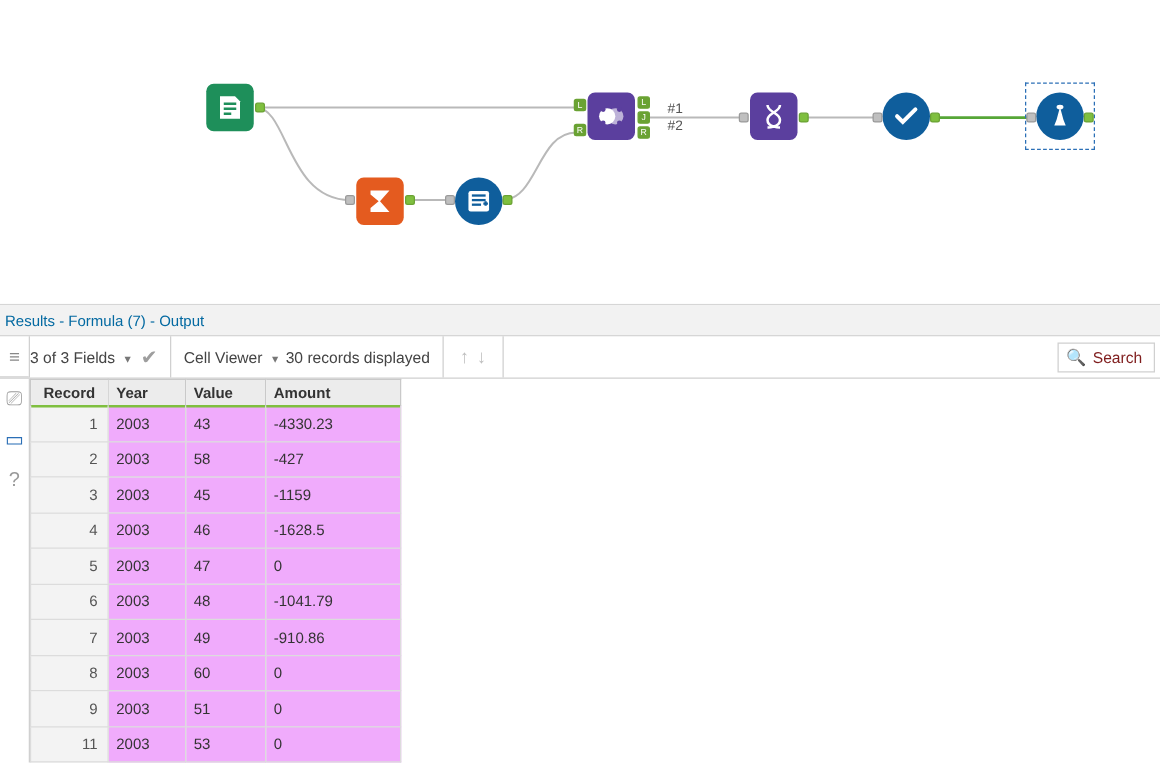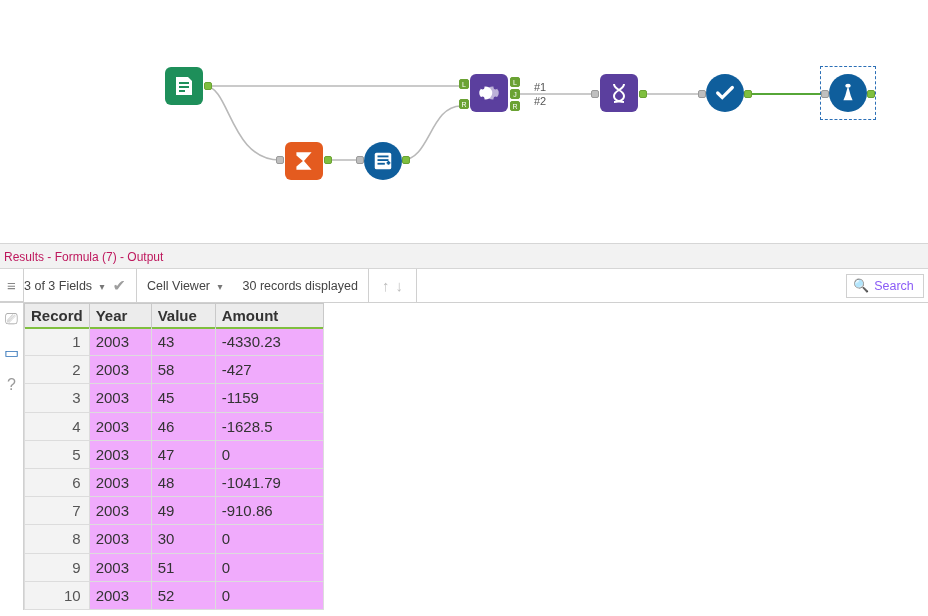--- a/index.html
+++ b/index.html
@@ -13,39 +13,39 @@
 .tool.square{border-radius:6px}
 .anchor{position:absolute;width:8px;height:8px;border-radius:2px;background:#7fbf3f;border:1px solid #6aa233}
 .anchor.gray{background:#bfbfbf;border:1px solid #9a9a9a}
 
 .annot-box{position:absolute;font-size:10.5px;color:#555;line-height:1.25;background:#f5f4f0;border:1px solid #b0aea8;padding:4px 6px;width:90px}
 .sel-box{position:absolute;border:1px dashed #2b6fb6}
 
 .hash{position:absolute;font-size:11px;color:#555}
 
 
-.results-title{height:26px;line-height:26px;border-top:1px solid #d6d6d6;border-bottom:1px solid #d6d6d6;background:#f2f2f2;padding-left:4px;font-size:12px;color:#be185d;margin-top:0}
+.results-title{height:26px;line-height:26px;border-top:1px solid #d6d6d6;border-bottom:1px solid #d6d6d6;background:#f2f2f2;padding-left:4px;font-size:12px;color:#0369a1;margin-top:0}
 
 .toolbar{height:34px;display:flex;align-items:center;border-bottom:1px solid #d0d0d0;font-size:12.5px;color:#444}
 .vtabs{width:24px;align-self:stretch;display:flex;flex-direction:column;border-right:1px solid #d0d0d0}
 .vtab{flex:1;display:flex;align-items:center;justify-content:center;border-bottom:1px solid #d0d0d0;font-size:15px;color:#888}
 .tb-sep{width:1px;align-self:stretch;background:#d0d0d0;margin:0 10px}
 .tb-arrow{font-size:10px;color:#777;margin-left:4px}
 .tb-check{color:#9e9e9e;font-size:16px;margin-left:8px}
 .updn{color:#bfbfbf;font-size:15px;margin:0 3px}
 .searchbox{margin-left:auto;margin-right:4px;display:flex;align-items:center;border:1px solid #d0d0d0;height:24px;padding:0 6px;width:78px;overflow:hidden}
 .searchbox span.ic{color:#e28b2b;margin-right:5px;font-size:13px}
-.searchbox span.ph{color:#8b5cf6}
+.searchbox span.ph{color:#7f1d1d}
 
 .grid-wrap{display:flex;height:307px}
 .grid-rail{width:24px;border-right:1px solid #d0d0d0;display:flex;flex-direction:column}
 .rail-ic{height:33px;display:flex;align-items:center;justify-content:center;font-size:16px;color:#9a9a9a;border-bottom:1px solid transparent}
 .rail-ic.active{color:#2b6fb6}
 
-table{border-collapse:collapse;font-size:15px;color:#333}
+table{border-collapse:collapse;font-size:12px;color:#333}
 th{background:#ececec;font-weight:600;text-align:left;padding:3px 6px;border:1px solid #c9c9c9;position:relative}
 th.rec{width:62px;text-align:center}
 th.yr{width:62px}
 th.val{width:64px}
 th.amt{width:108px}
 th::after{content:"";position:absolute;left:0;right:0;bottom:-2px;height:2px;background:#7fbf3f}
 td{border:1px solid #dcdcdc;padding:2px 6px;height:20px;background:#f0abfc}
 td.rn{background:#f3f3f3;text-align:right;padding-right:8px;color:#555}
 </style>
 </head>
@@ -156,21 +156,21 @@
   <span style="">
     <span>3 of 3 Fields</span>
     <span class="tb-arrow">▾</span>
   </span>
   <span class="tb-check">✔</span>
   <span class="tb-sep"></span>
   <span>
     <span>Cell Viewer</span>
     <span class="tb-arrow">▾</span>
   </span>
-  <span style="margin-left:20px">30 records displayed</span>
+  <span style="margin-left:6px">30 records displayed</span>
   <span class="tb-sep"></span>
   <span class="updn">↑</span>
   <span class="updn">↓</span>
   <span class="tb-sep"></span>
 
   <div class="searchbox">
     <span class="ic">🔍</span>
     <span class="ph">Search</span>
   </div>
 </div>
@@ -230,30 +230,30 @@
         </tr>
         <tr>
           <td class="rn">7</td>
           <td>2003</td>
           <td>49</td>
           <td>-910.86</td>
         </tr>
         <tr>
           <td class="rn">8</td>
           <td>2003</td>
-          <td>30</td>
+          <td>60</td>
           <td>0</td>
         </tr>
         <tr>
           <td class="rn">9</td>
           <td>2003</td>
           <td>51</td>
           <td>0</td>
         </tr>
         <tr>
-          <td class="rn">10</td>
-          <td>2003</td>
-          <td>52</td>
+          <td class="rn">11</td>
+          <td>2003</td>
+          <td>53</td>
           <td>0</td>
         </tr>
       </tbody>
   </table>
 </div>
 
 </body></html>

